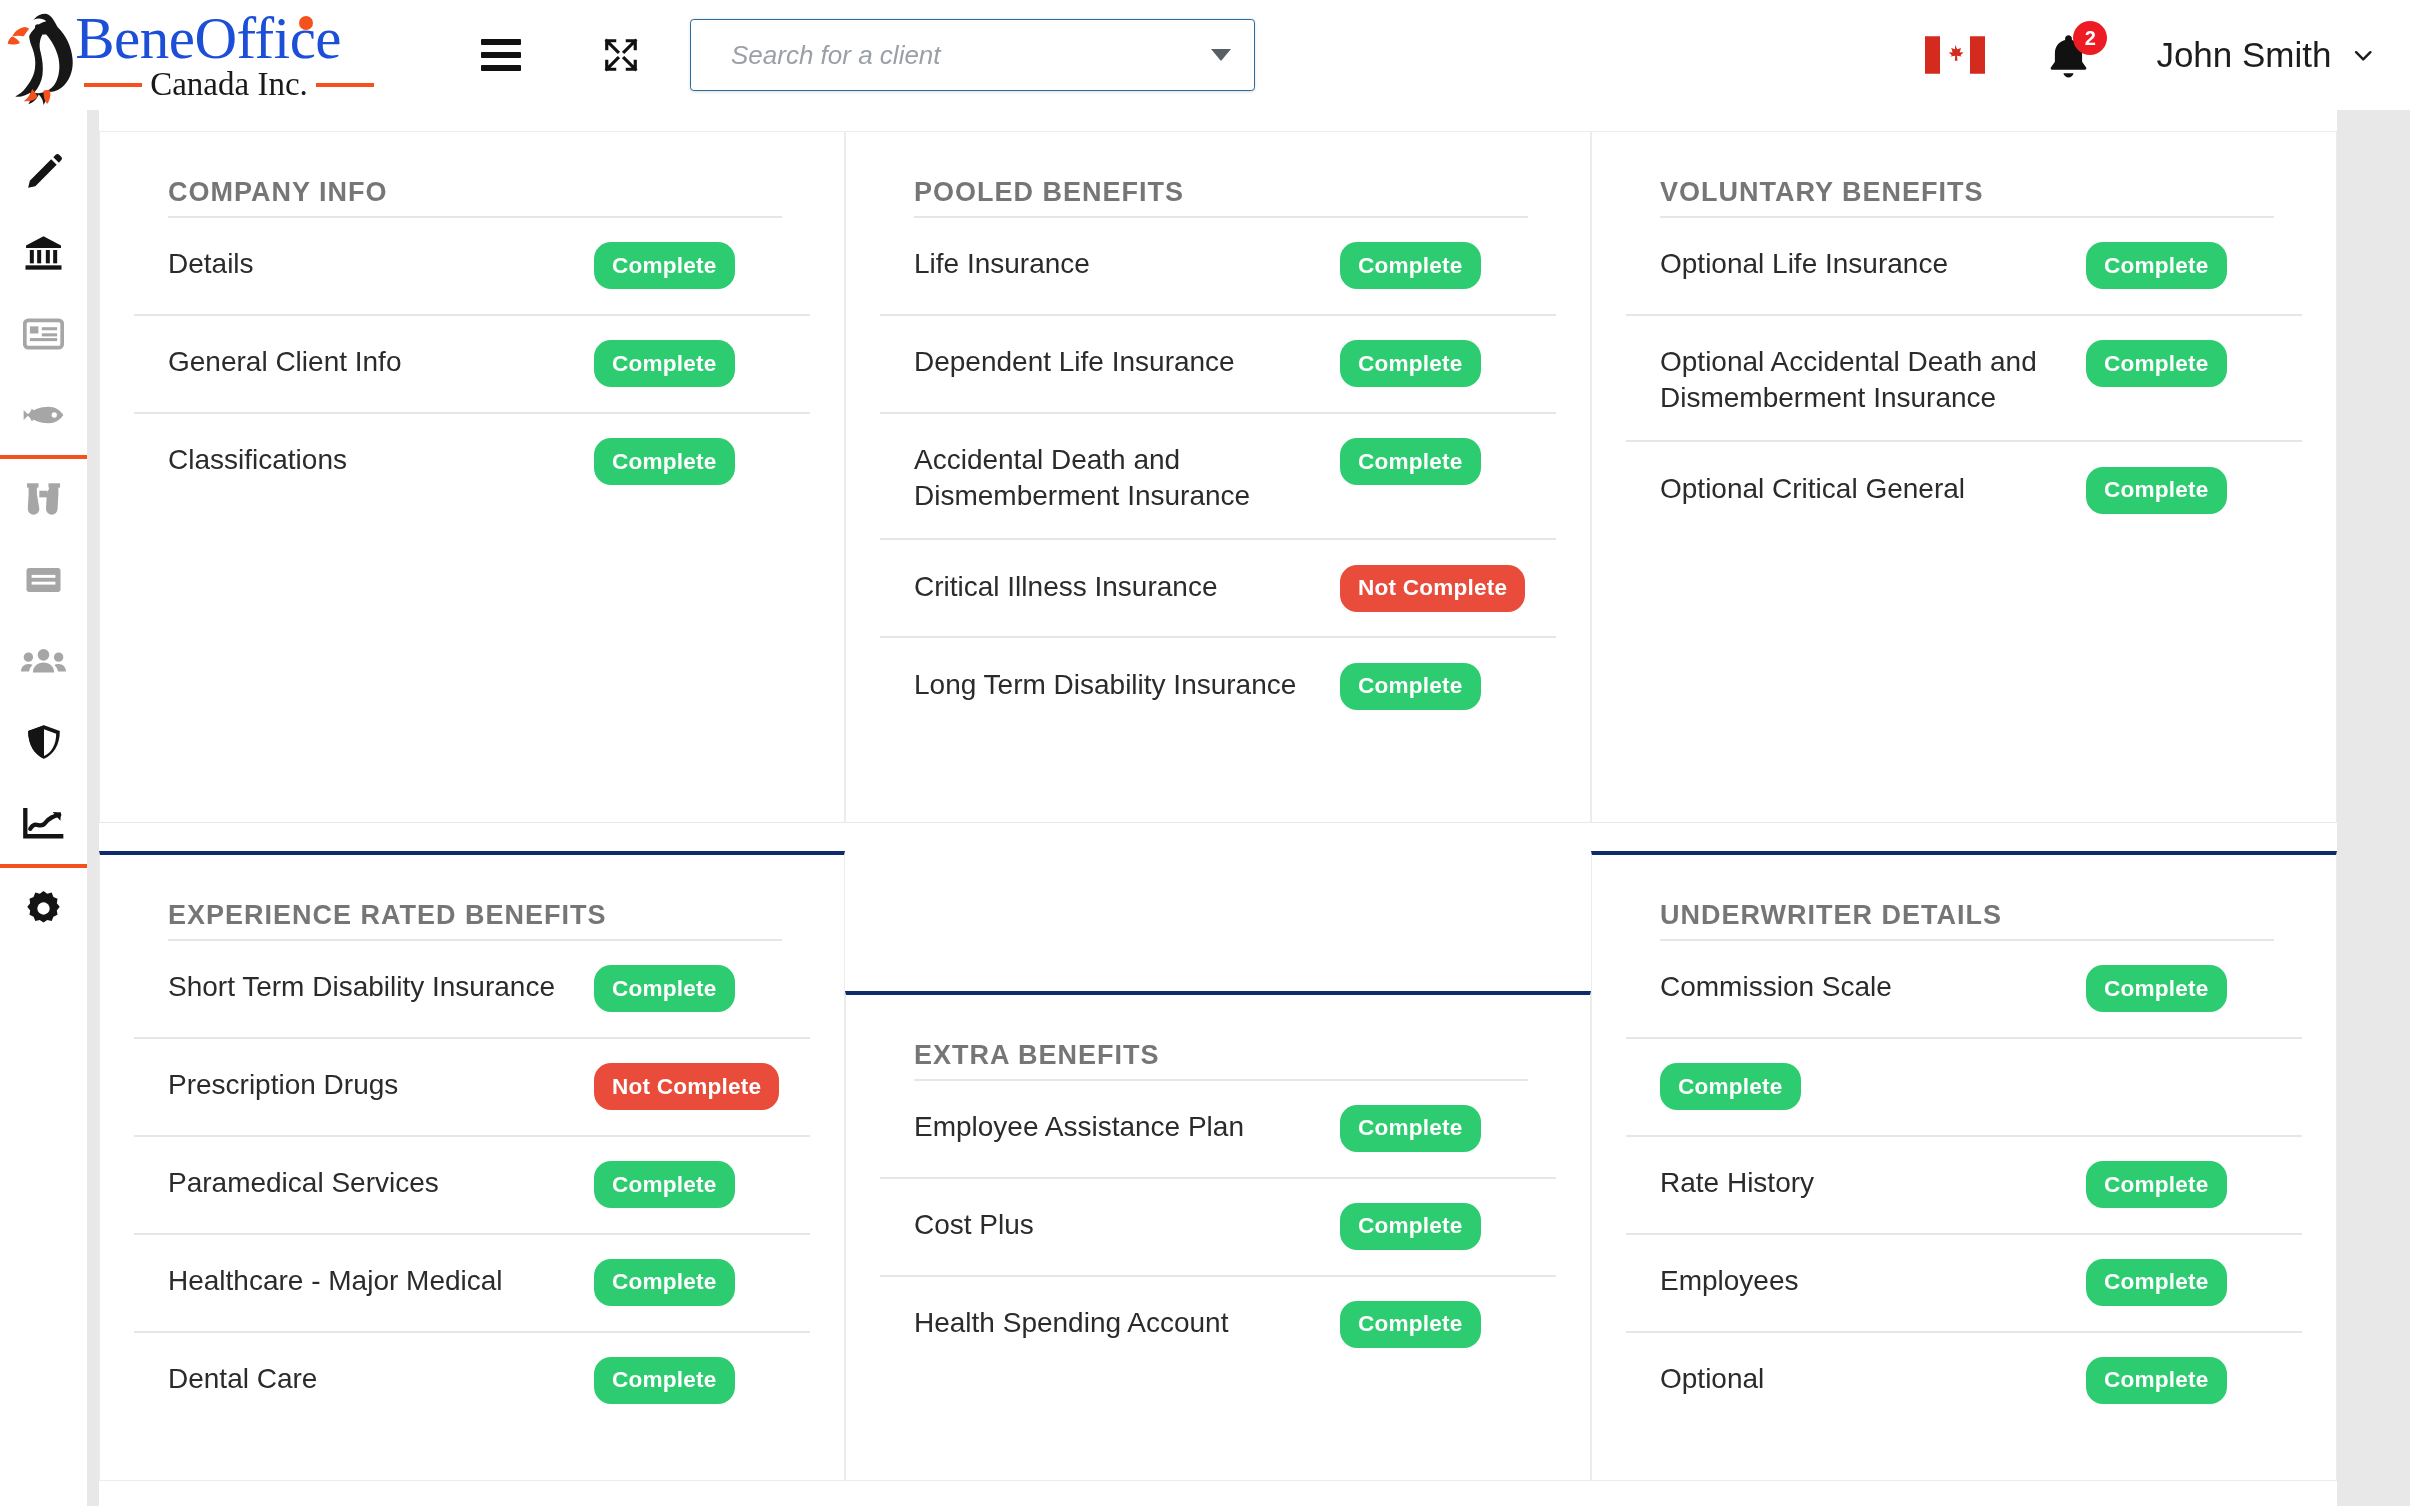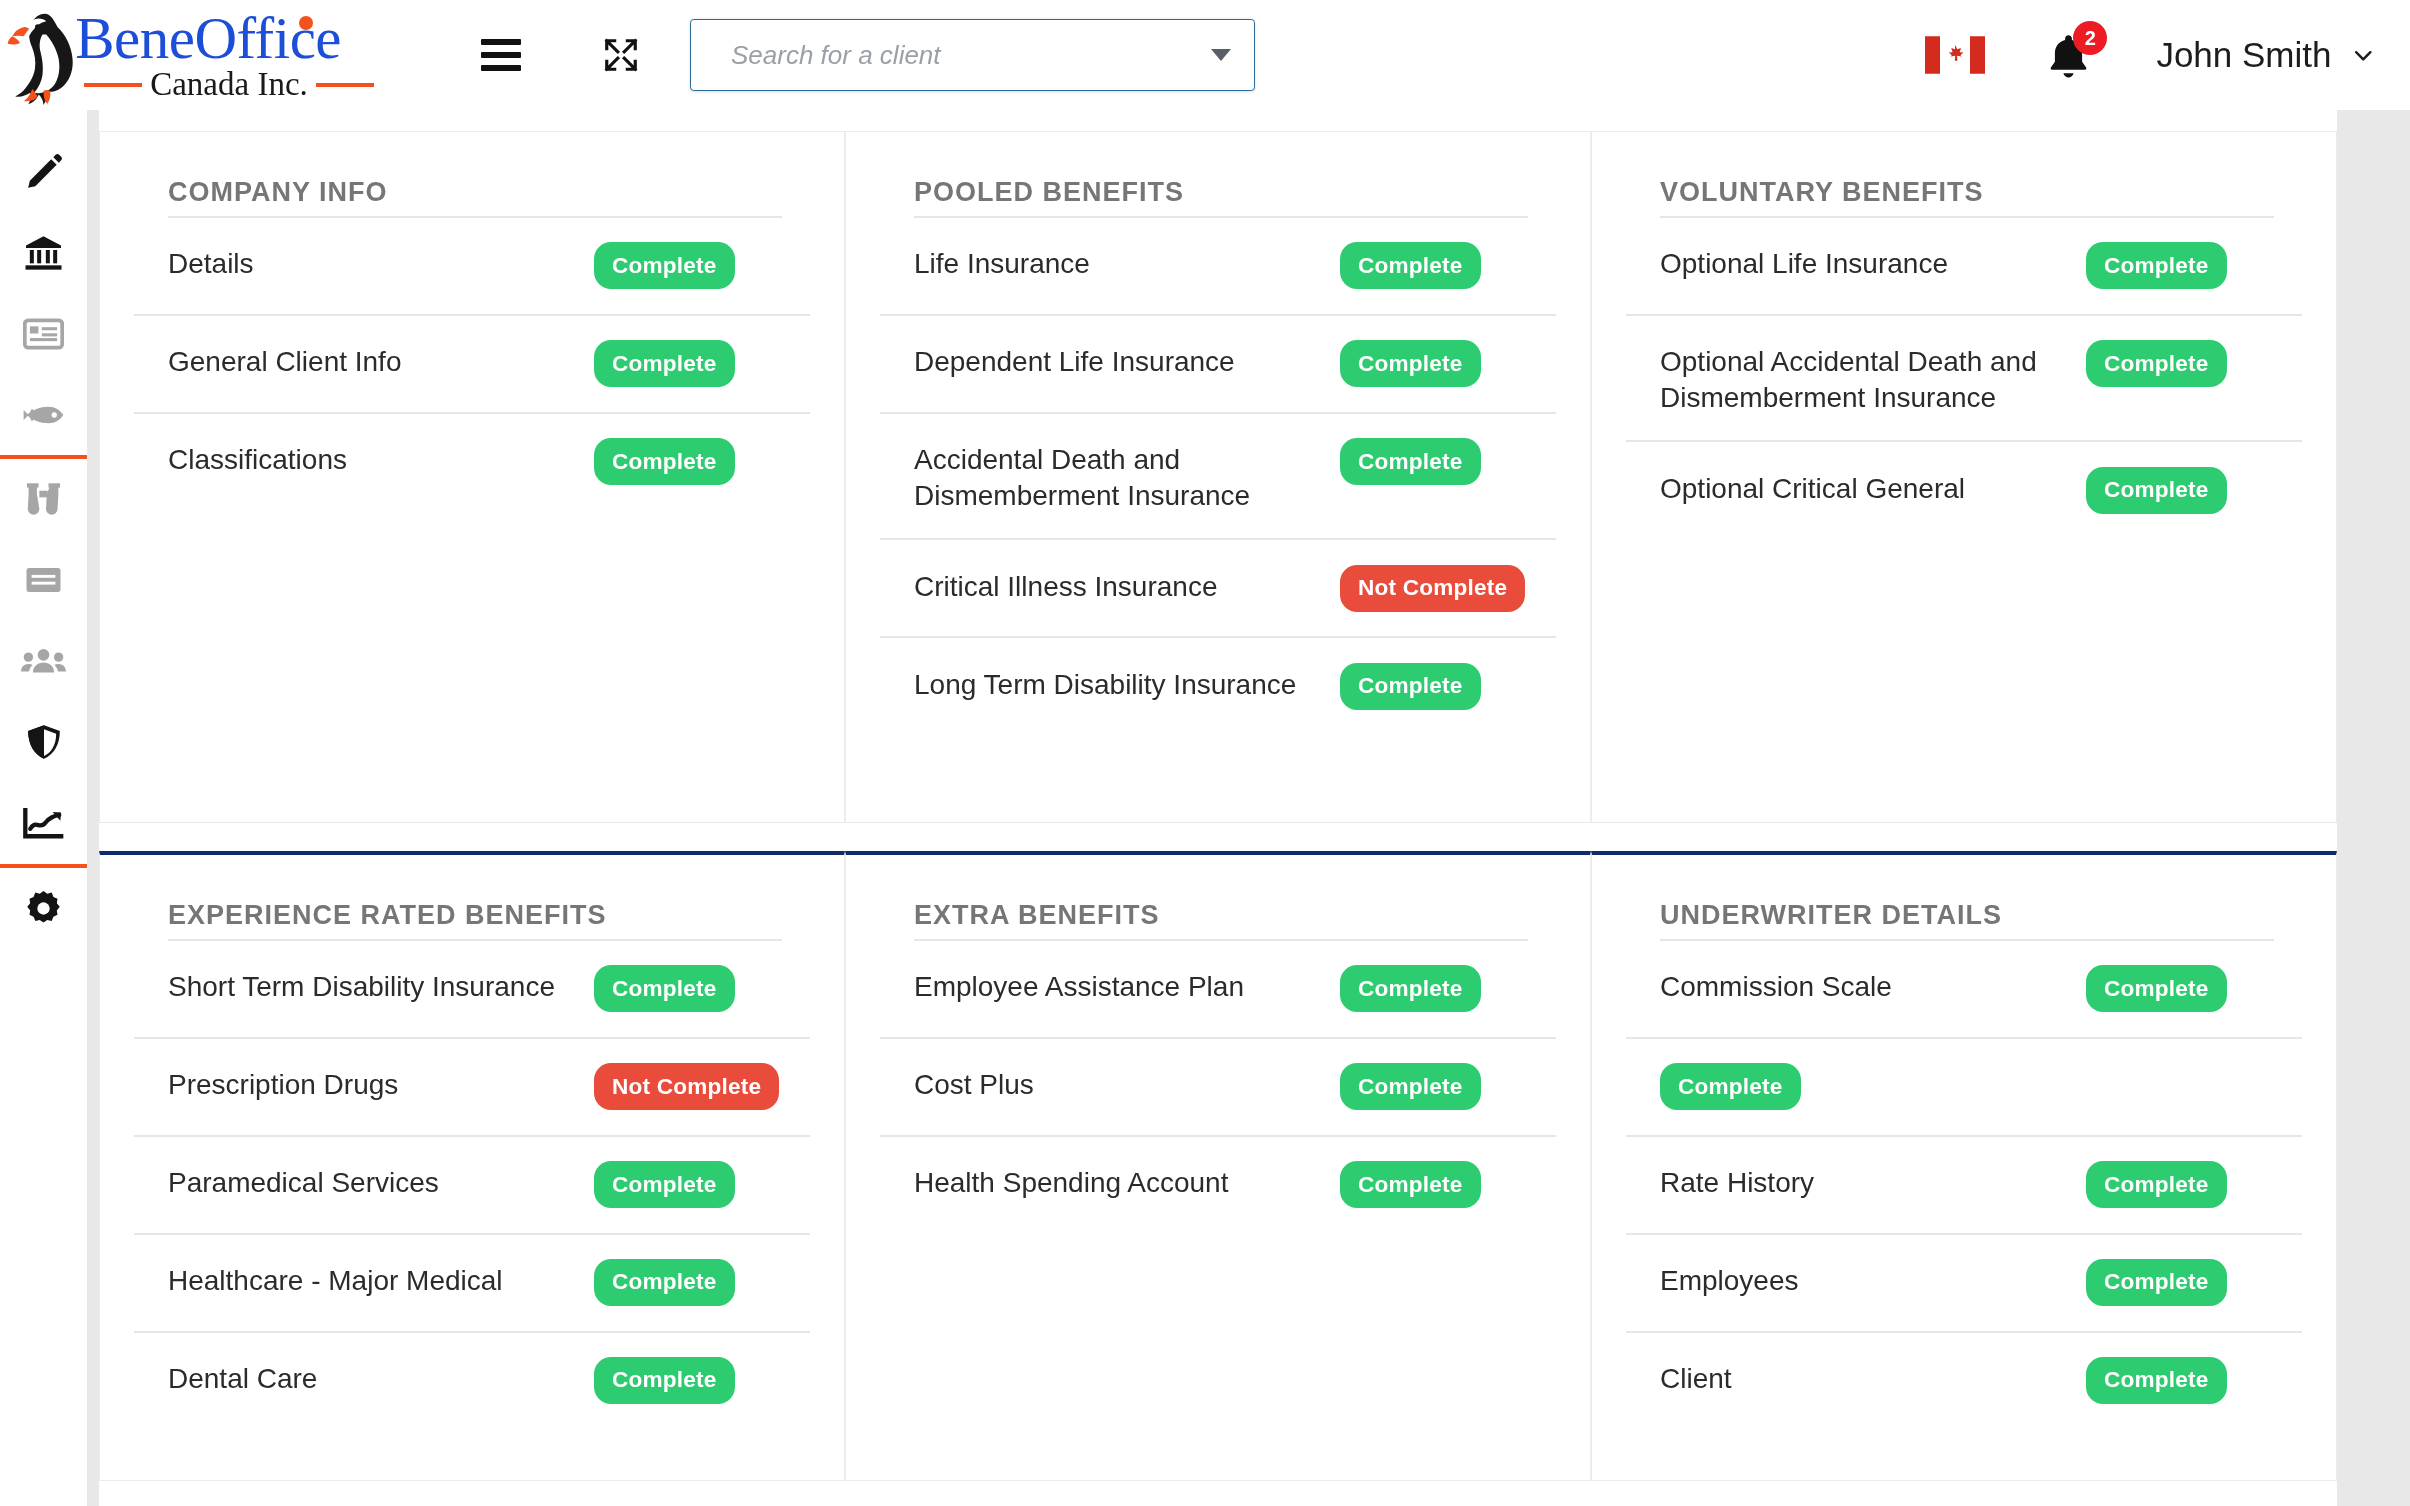--- a/index.html
+++ b/index.html
@@ -238,21 +238,21 @@
     width: 2238px;
     min-height: 1396px;
     background: #ffffff;
     padding: 21px 0 0 0;
   }
 
   .card-row {
     display: flex;
     width: 2238px;
   }
-  .card-row.row2 { margin-top: 28px; }
+  .card-row.row2 { margin-top: 28px; align-items: flex-end; }
 
   .card {
     flex: 1 1 0;
     background: #ffffff;
     border: 0.9px solid #ececec;
     padding: 45px 34px 51px 34px;
     min-height: 0;
   }
   .card.r1 { min-height: 692px; border-bottom: 0.9px solid #e9e9e9; }
   .card.r2 { border-top: 4.7px solid #0e2b6d; min-height: 490px; }
@@ -658,21 +658,21 @@
           <button class="badge complete">Complete</button>
         </span>
       </div>
       <div class="row">
         <span class="row-label">Employees</span>
         <span class="badge-col">
           <button class="badge complete">Complete</button>
         </span>
       </div>
       <div class="row">
-        <span class="row-label">Client</span>
+        <span class="row-label">Optional</span>
         <span class="badge-col">
           <button class="badge complete">Complete</button>
         </span>
       </div>
     </section>
   </div>
 </div>
 
 
 </body></html>

